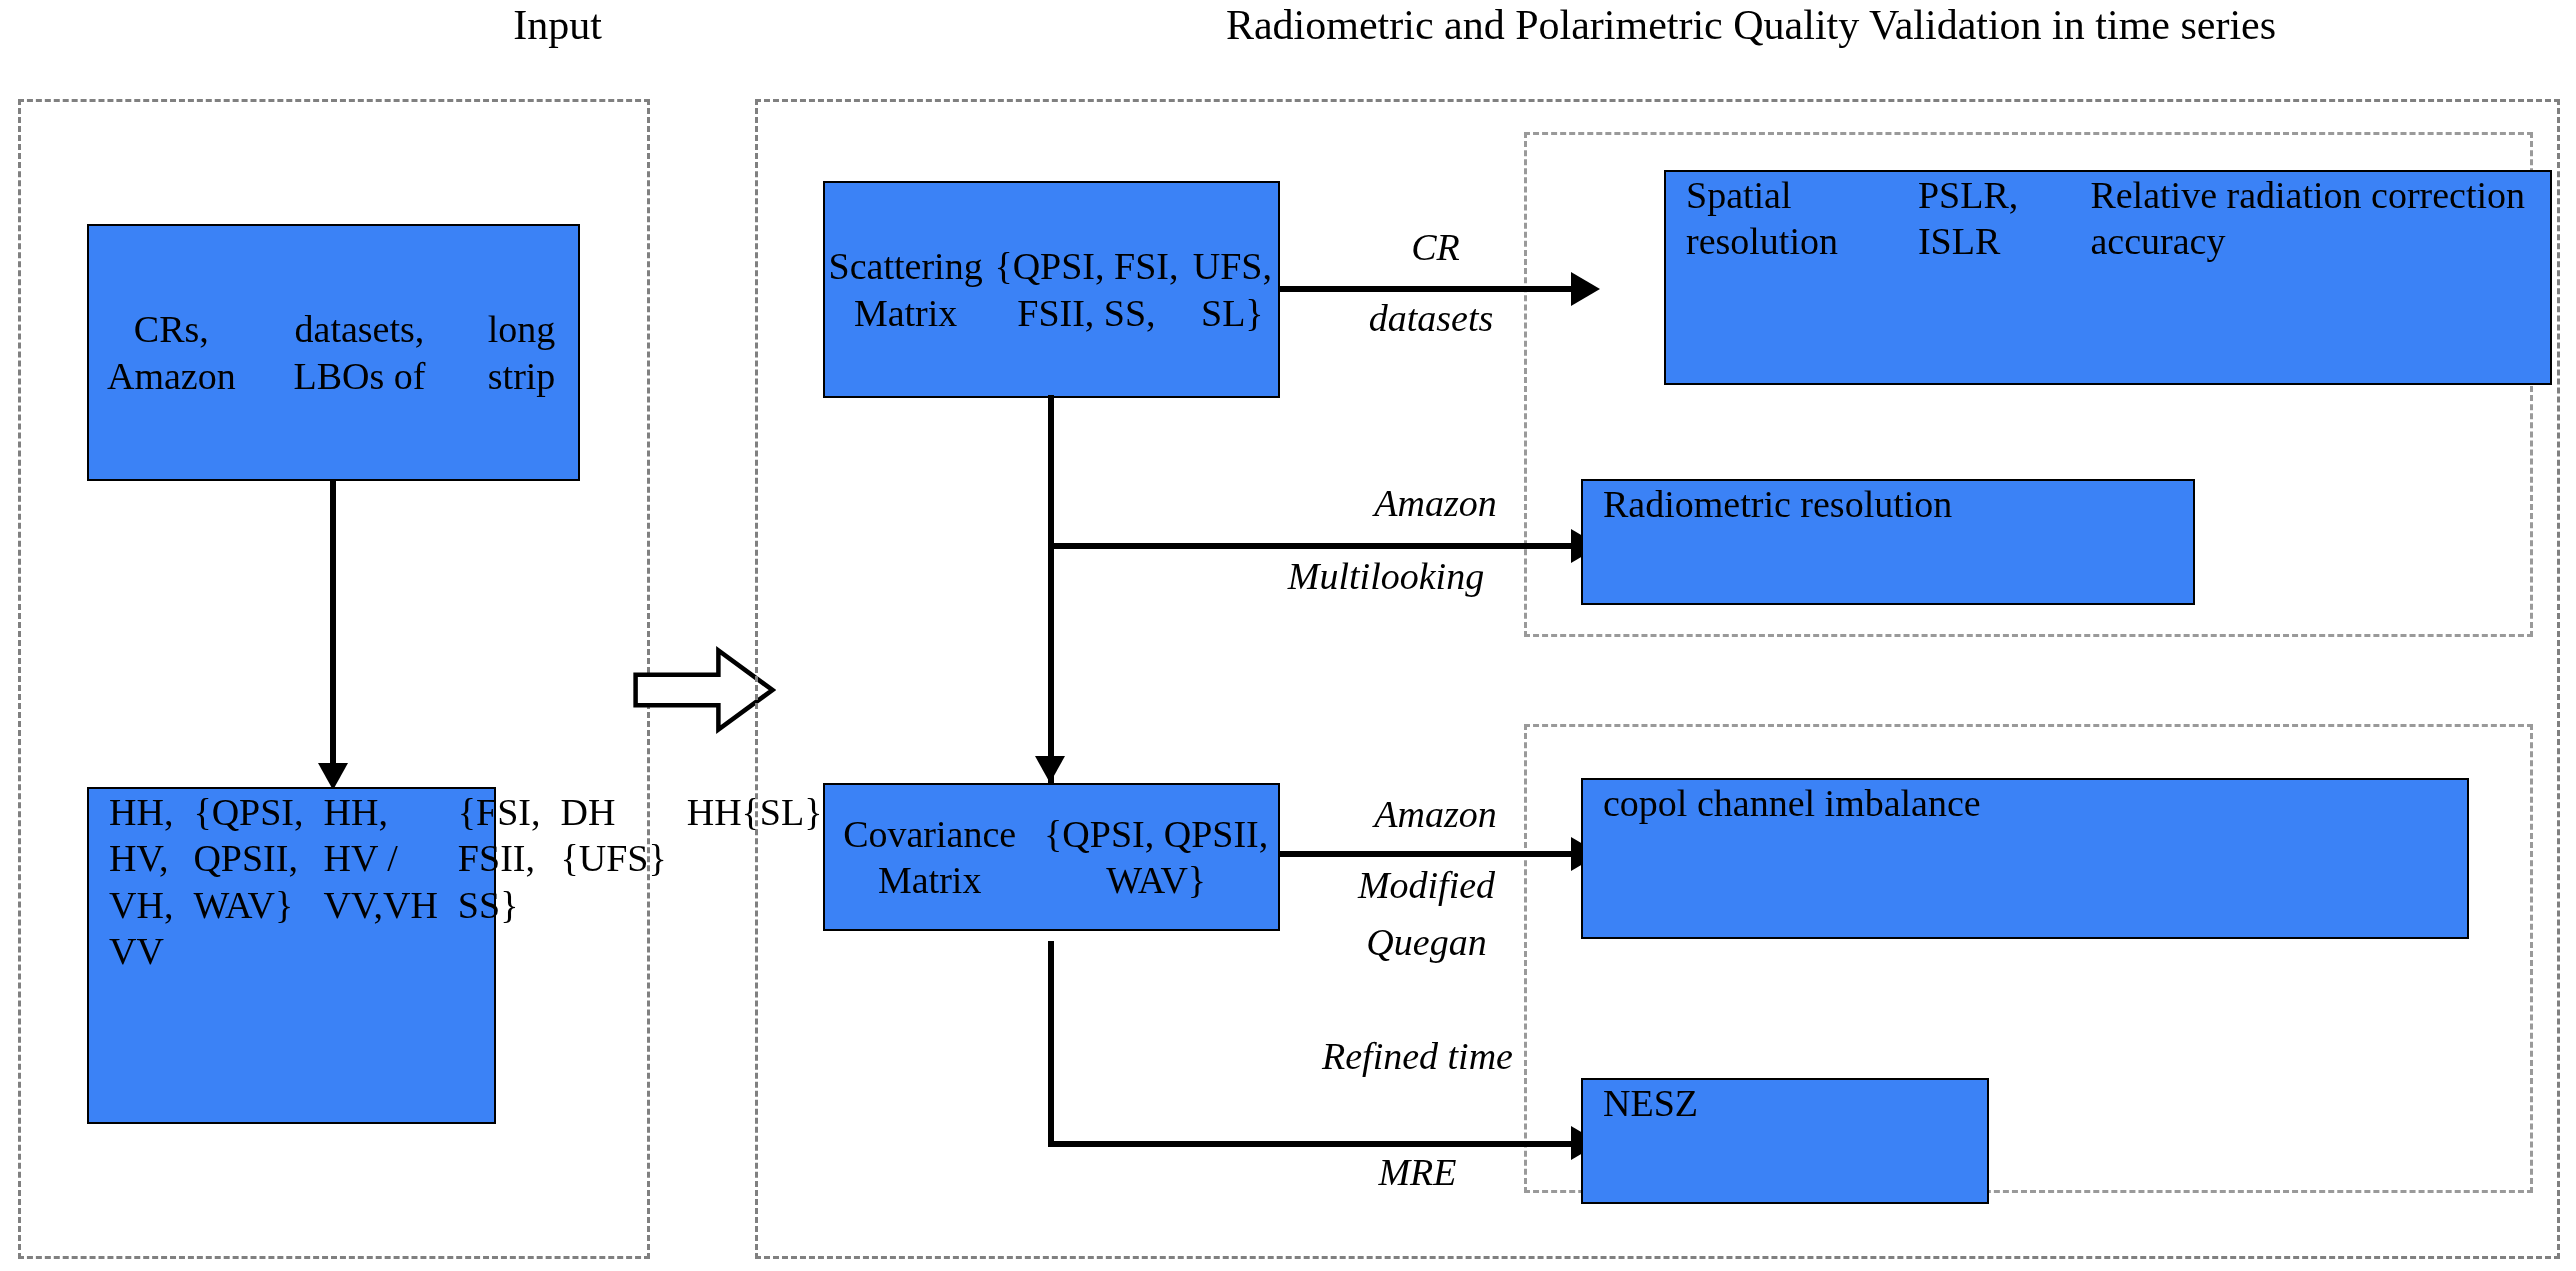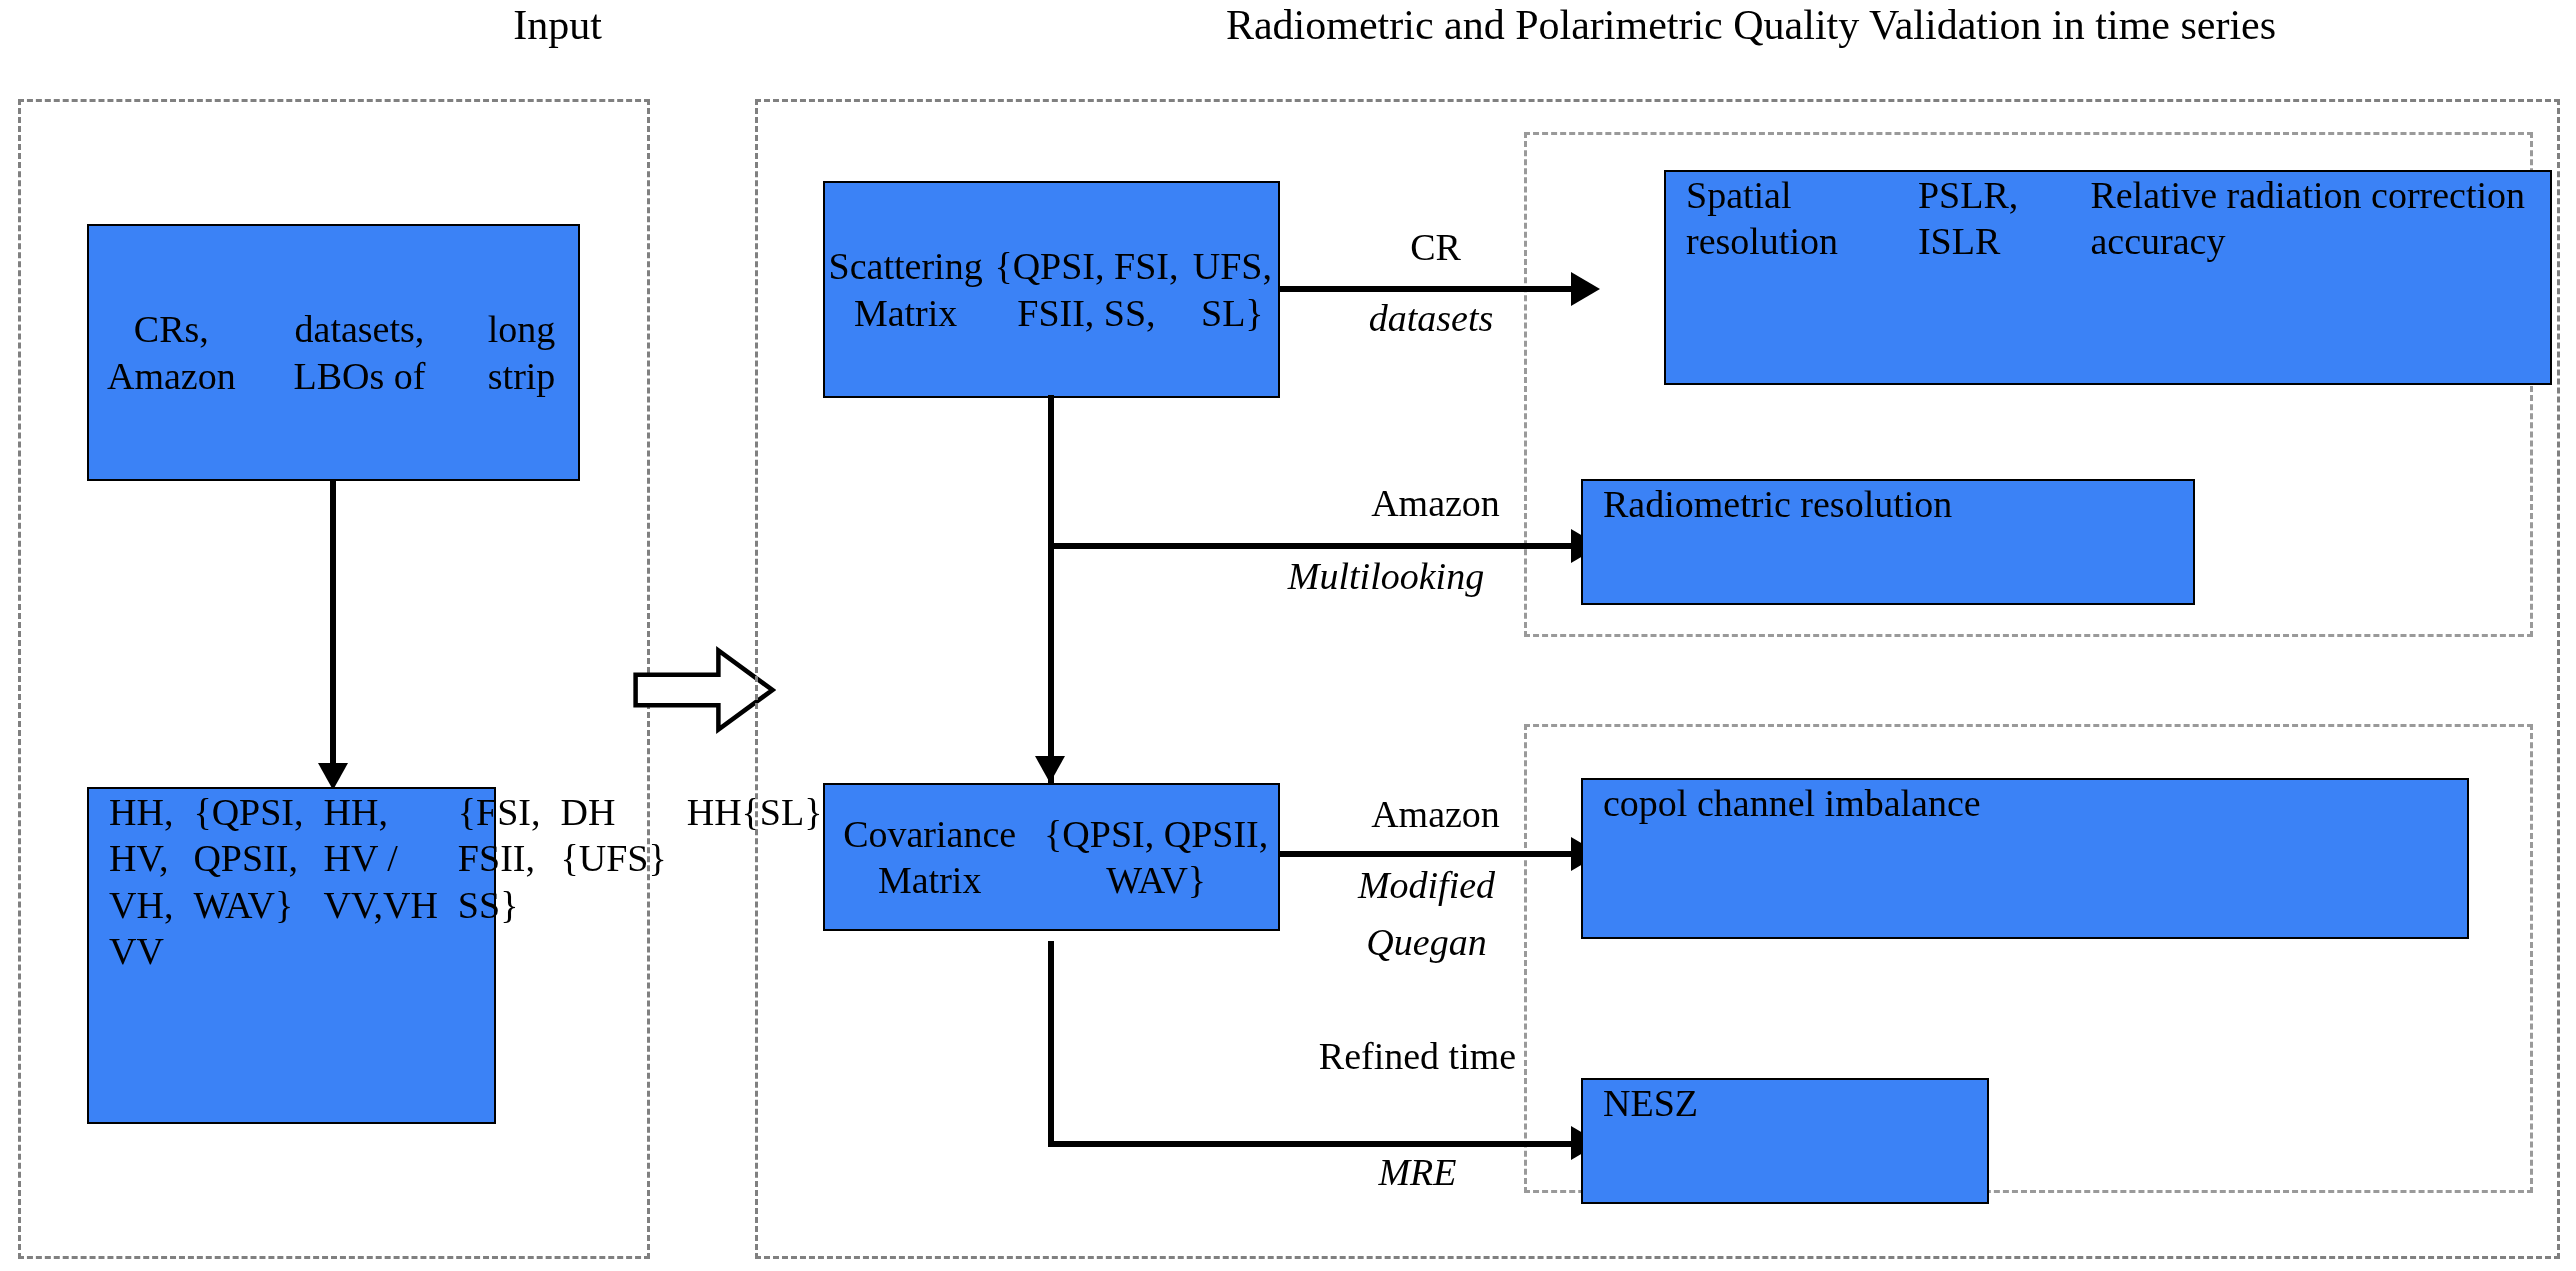--- a/index.html
+++ b/index.html
@@ -54,21 +54,21 @@
   }
   .arrow-right{
     width:0;height:0;
     border-top:17px solid transparent;
     border-bottom:17px solid transparent;
     border-left:29px solid #000;
   }
 
   
   .edge-label{
-    font-size:38px;line-height:1.08;white-space:nowrap;text-align:center;
+    font-size:38px;line-height:1.08;white-space:nowrap;text-align:center;font-style:italic;
   }
   .edge-label.italic{font-style:italic;}
 
   
   .block-arrow{display:block;}
 </style>
 </head>
 <body>
 
 <div class="abs heading" style="left:97px;top:3.6px;width:505px;text-align:right;">Input</div>

